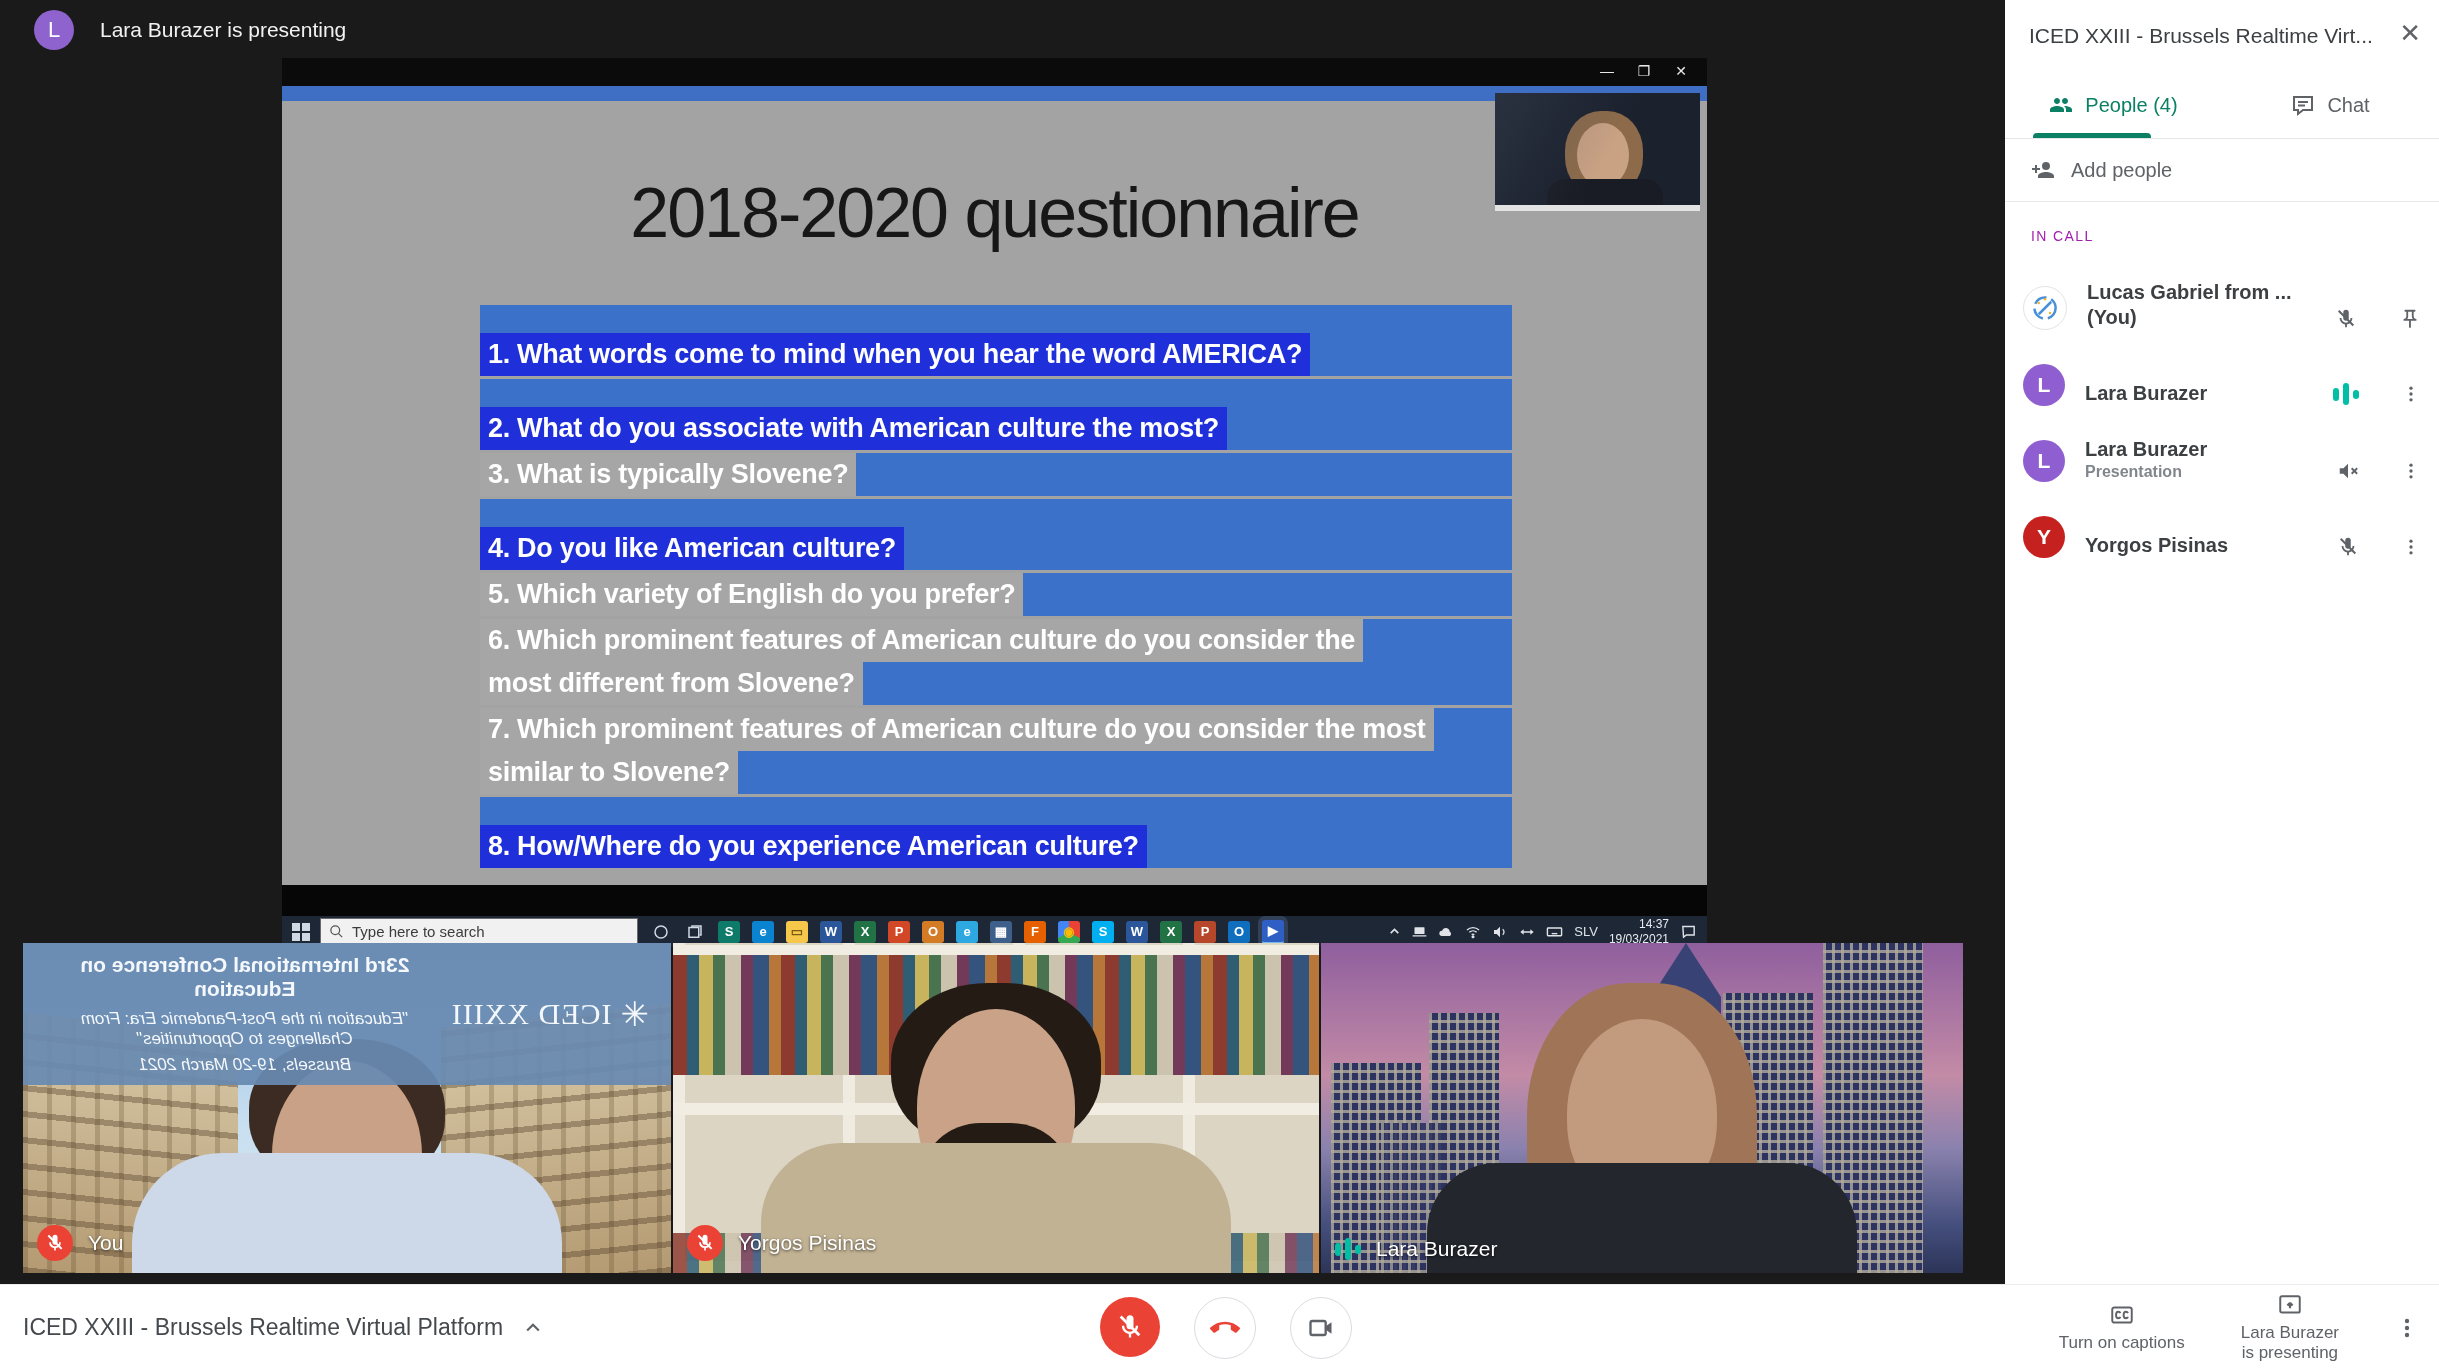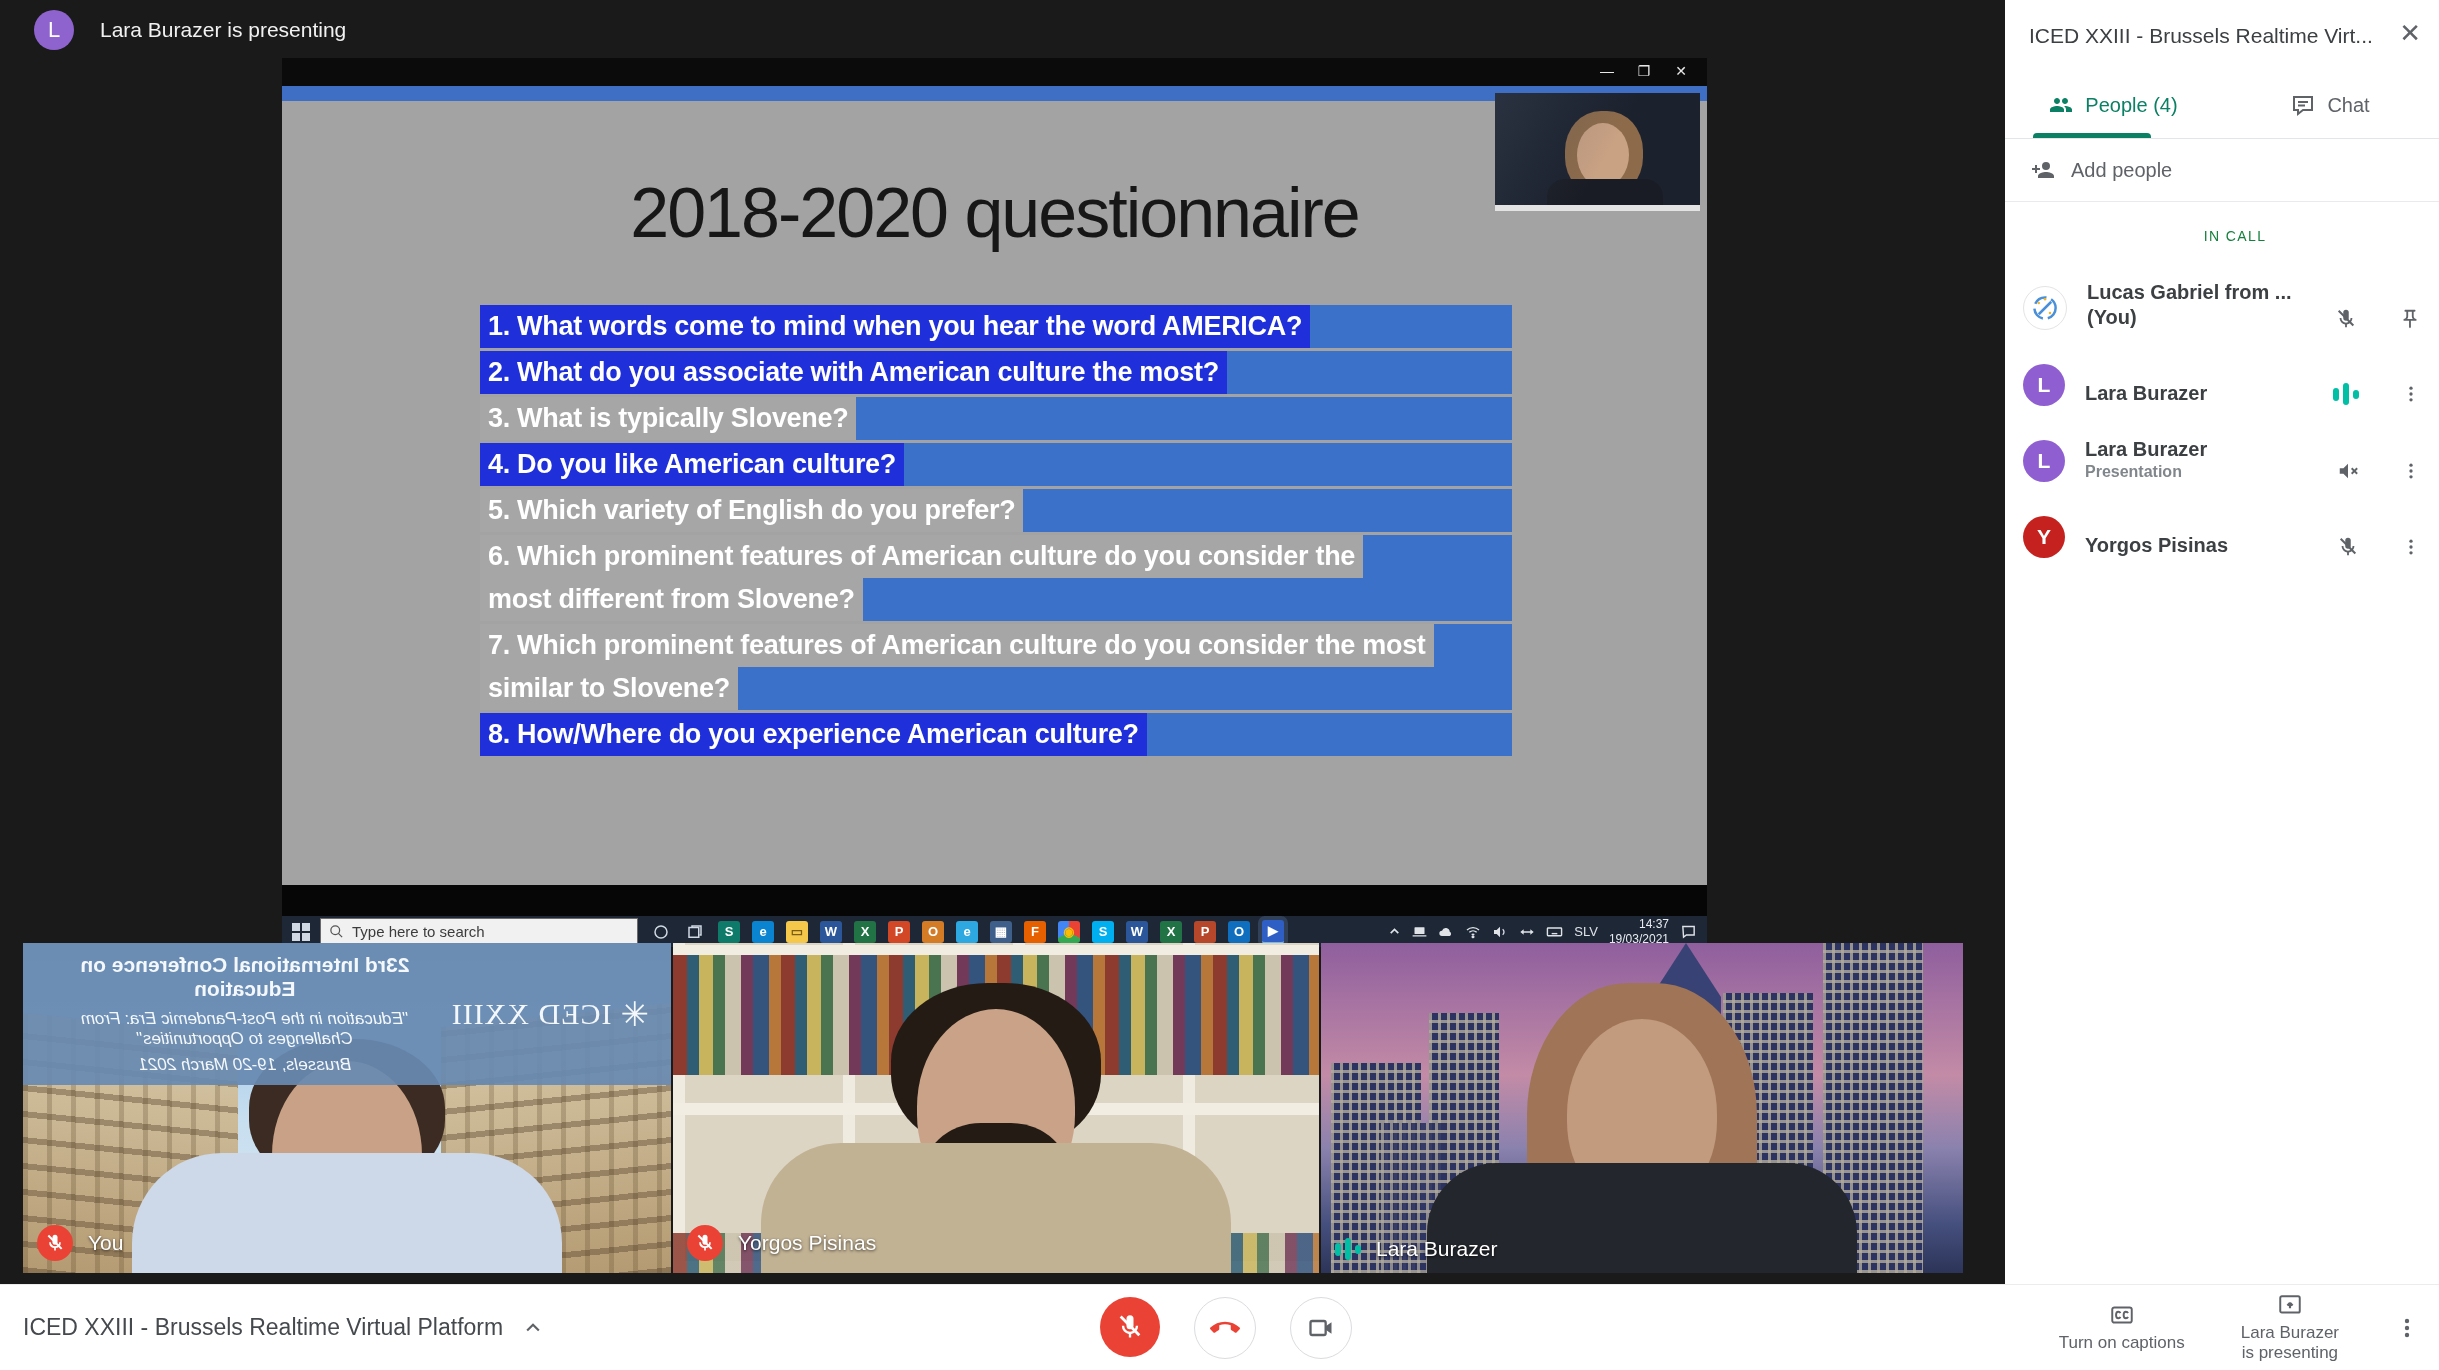--- a/index.html
+++ b/index.html
@@ -17,21 +17,21 @@
   .screen{position:absolute;left:282px;top:58px;width:1425px;height:889px;background:#060606;}
   .win-titlebar{position:absolute;left:0;top:0;right:0;height:28px;background:#0b0b0b;}
   .win-controls{position:absolute;right:18px;top:5px;display:flex;gap:21px;color:#e8e8e8;font-size:14px;}
   .win-controls span{width:16px;text-align:center;cursor:default;}
   .blue-strip{position:absolute;left:0;top:28px;right:0;height:15px;background:#3e6fc4;}
   .slide{position:absolute;left:0;top:43px;right:0;height:784px;background:#a3a3a3;overflow:hidden;}
   .slide-title{margin-top:72px;text-align:center;font-size:70px;letter-spacing:-2px;color:#171717;}
   .questions{position:absolute;left:198px;top:204px;width:1032px;display:flex;flex-direction:column;gap:3px;}
   .q-row{background:#3b71c8;color:#fff;font-weight:bold;font-size:27px;line-height:43px;letter-spacing:-0.3px;}
   .q-line{display:block;width:fit-content;padding:0 8px;white-space:nowrap;}
-  .hl-blue .q-line{background:#1f2fd9;}
+  .hl-blue .q-line{background:#1f2fd9;margin-top:28px;}
   .hl-gray .q-line{background:#a6a6a6;}
 
   
   .webcam{position:absolute;right:7px;top:35px;width:205px;height:112px;background:#1b212d;
           border-bottom:6px solid #e3e3e3;overflow:hidden;z-index:3;}
   .wc-hair{position:absolute;left:70px;top:18px;width:78px;height:86px;border-radius:46%;background:#8d6b4a;}
   .wc-face{position:absolute;left:82px;top:30px;width:52px;height:64px;border-radius:50%;background:#c9a183;}
   .wc-body{position:absolute;left:52px;top:86px;width:116px;height:30px;border-radius:18px 18px 0 0;background:#191c24;}
   .wc-shade{position:absolute;inset:0;background:linear-gradient(120deg,rgba(70,80,100,.35),transparent 55%);}
 
@@ -111,21 +111,21 @@
   .sb-title{position:absolute;left:24px;top:24px;font-size:21px;color:#3c4043;white-space:nowrap;
             max-width:360px;overflow:hidden;}
   .sb-close{position:absolute;right:18px;top:18px;font-size:26px;color:#5f6368;cursor:pointer;}
   .sb-tabs{display:flex;height:66px;border-bottom:1px solid #e3e6e8;position:relative;}
   .sb-tab{flex:1;display:flex;align-items:center;justify-content:center;gap:12px;font-size:20px;cursor:pointer;}
   .tab-active{color:#0b8064;}
   .tab-idle{color:#5f6368;}
   .tab-underline{position:absolute;left:28px;bottom:0;width:118px;height:5px;border-radius:4px 4px 0 0;background:#0b8064;}
   .sb-add{display:flex;align-items:center;gap:16px;height:62px;padding-left:26px;color:#5f6368;font-size:20px;
           border-bottom:1px solid #e8eaed;cursor:pointer;}
-  .sb-section{padding:26px 0 10px 26px;font-size:14px;letter-spacing:1.4px;color:#15803d;text-align:center;}
+  .sb-section{padding:26px 0 10px 26px;font-size:14px;letter-spacing:1.4px;color:#a21caf;}
   .p-row{display:flex;align-items:flex-end;height:76px;padding:0 18px 0 18px;font-weight:bold;}
   .p-avatar{width:42px;height:42px;border-radius:50%;color:#fff;font-size:21px;flex:none;
             display:flex;align-items:center;justify-content:center;}
   .av-purple{background:#8f5fd1;}
   .av-red{background:#c5221f;}
   .av-logo{background:#fff;border:1px solid #e4e4e4;}
   .p-name{margin-left:20px;font-size:20px;color:#3c4043;line-height:1.25;min-width:0;}
   .p-sub{font-size:16px;color:#80868b;}
   .p-right{margin-left:auto;display:flex;align-items:center;gap:42px;}
   .icon-btn{cursor:pointer;display:flex;align-items:center;justify-content:center;}

